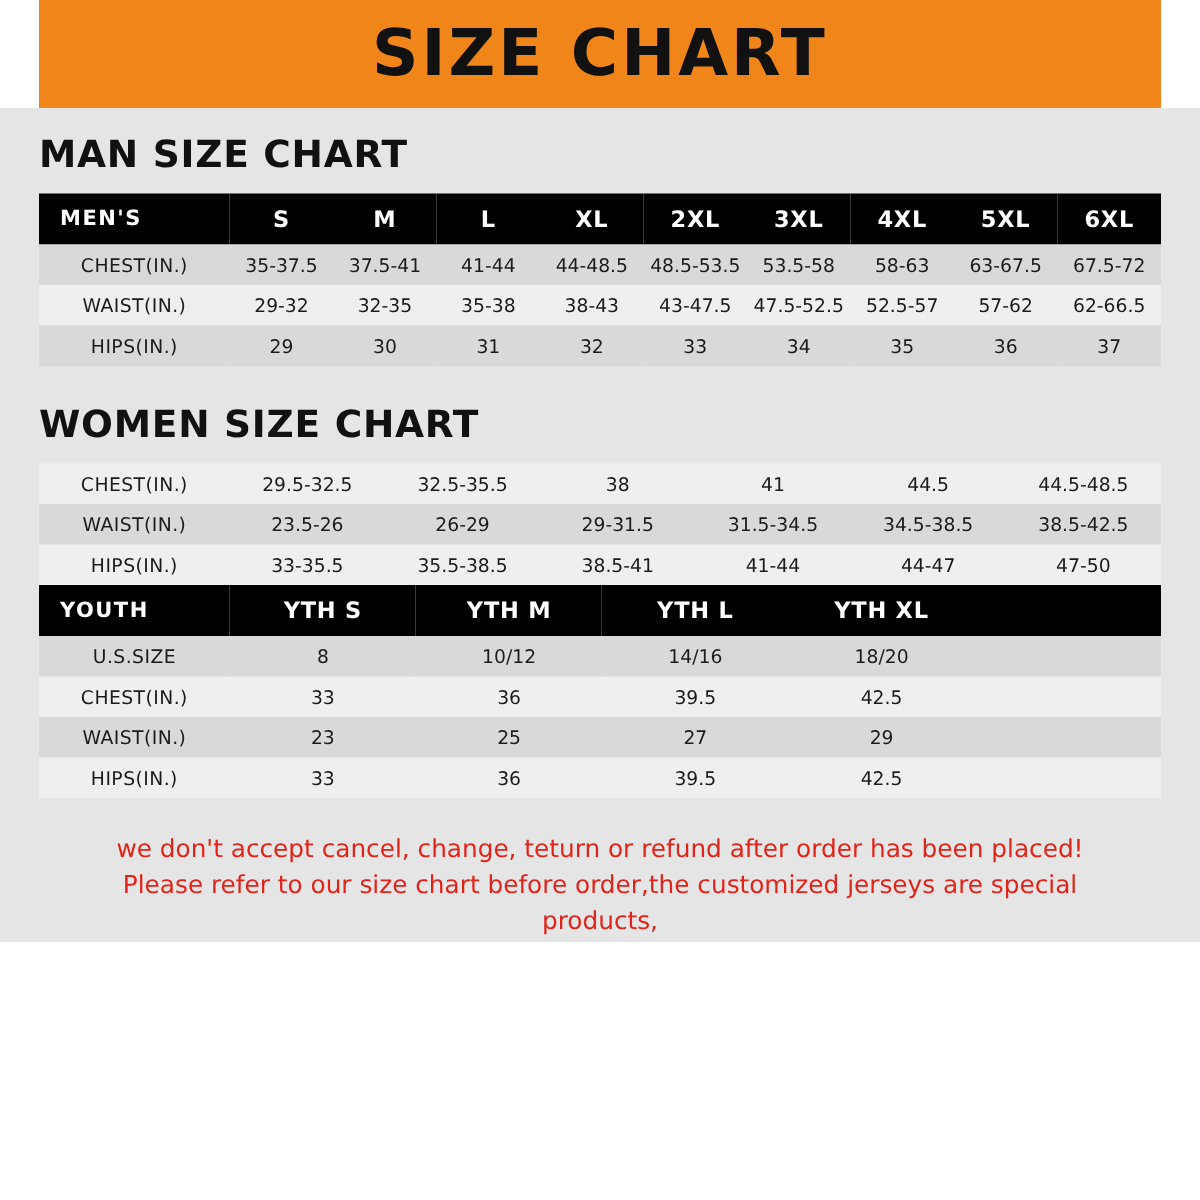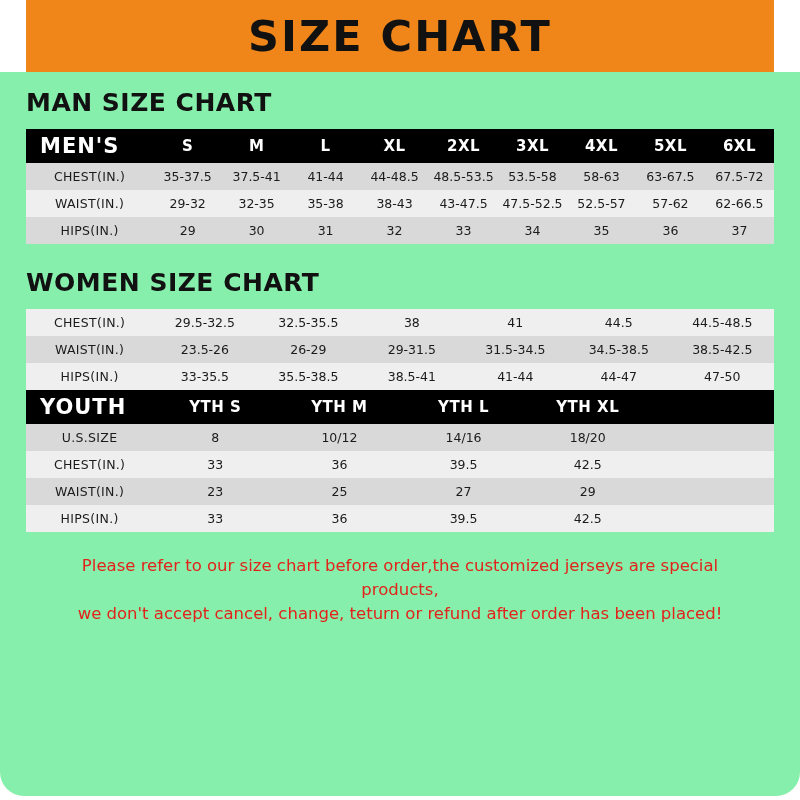--- a/index.html
+++ b/index.html
@@ -9,24 +9,23 @@
   body {
     width: 800px;
     height: 800px;
     background: #ffffff;
     font-family: "DejaVu Sans", sans-serif;
     overflow: hidden;
   }
   .page {
     position: relative;
     width: 800px;
-    height: 796px;
+    height: 628px;
     box-sizing: border-box;
-    background: #86efac;
-    border-radius: 24px;
+    background: #e5e5e5;
   }
   
   .banner {
     position: relative;
     height: 72px;
     background: #f0861a;
     display: flex;
     align-items: center;
     justify-content: center;
   }
@@ -87,21 +86,21 @@
     background: #000000;
     color: #ffffff;
     font-weight: bold;
     font-size: 15px;
     height: 34px;
     letter-spacing: 0.5px;
   }
   table.size tr.hdr td.rowlabel {
     text-align: left;
     padding-left: 14px;
-    font-size: 21px;
+    font-size: 14px;
     letter-spacing: 1px;
   }
   
   table.size tr.band-dark td { background: #d9d9d9; }
   table.size tr.band-light td { background: #efefef; }
   table.size td.rowlabel {
     font-size: 12.5px;
     letter-spacing: 0.3px;
     color: #1b1b1b;
   }
@@ -285,18 +284,18 @@
           <td>33</td>
           <td>36</td>
           <td>39.5</td>
           <td>42.5</td>
           <td></td>
         </tr>
       </tbody>
     </table>
 
     <div class="footnote">
+      <div>we don't accept cancel, change, teturn or refund after order has been placed!</div>
       <div>Please refer to our size chart before order,the customized jerseys are special products,</div>
-      <div>we don't accept cancel, change, teturn or refund after order has been placed!</div>
     </div>
 
   </div>
 </div>
 
 </body></html>

